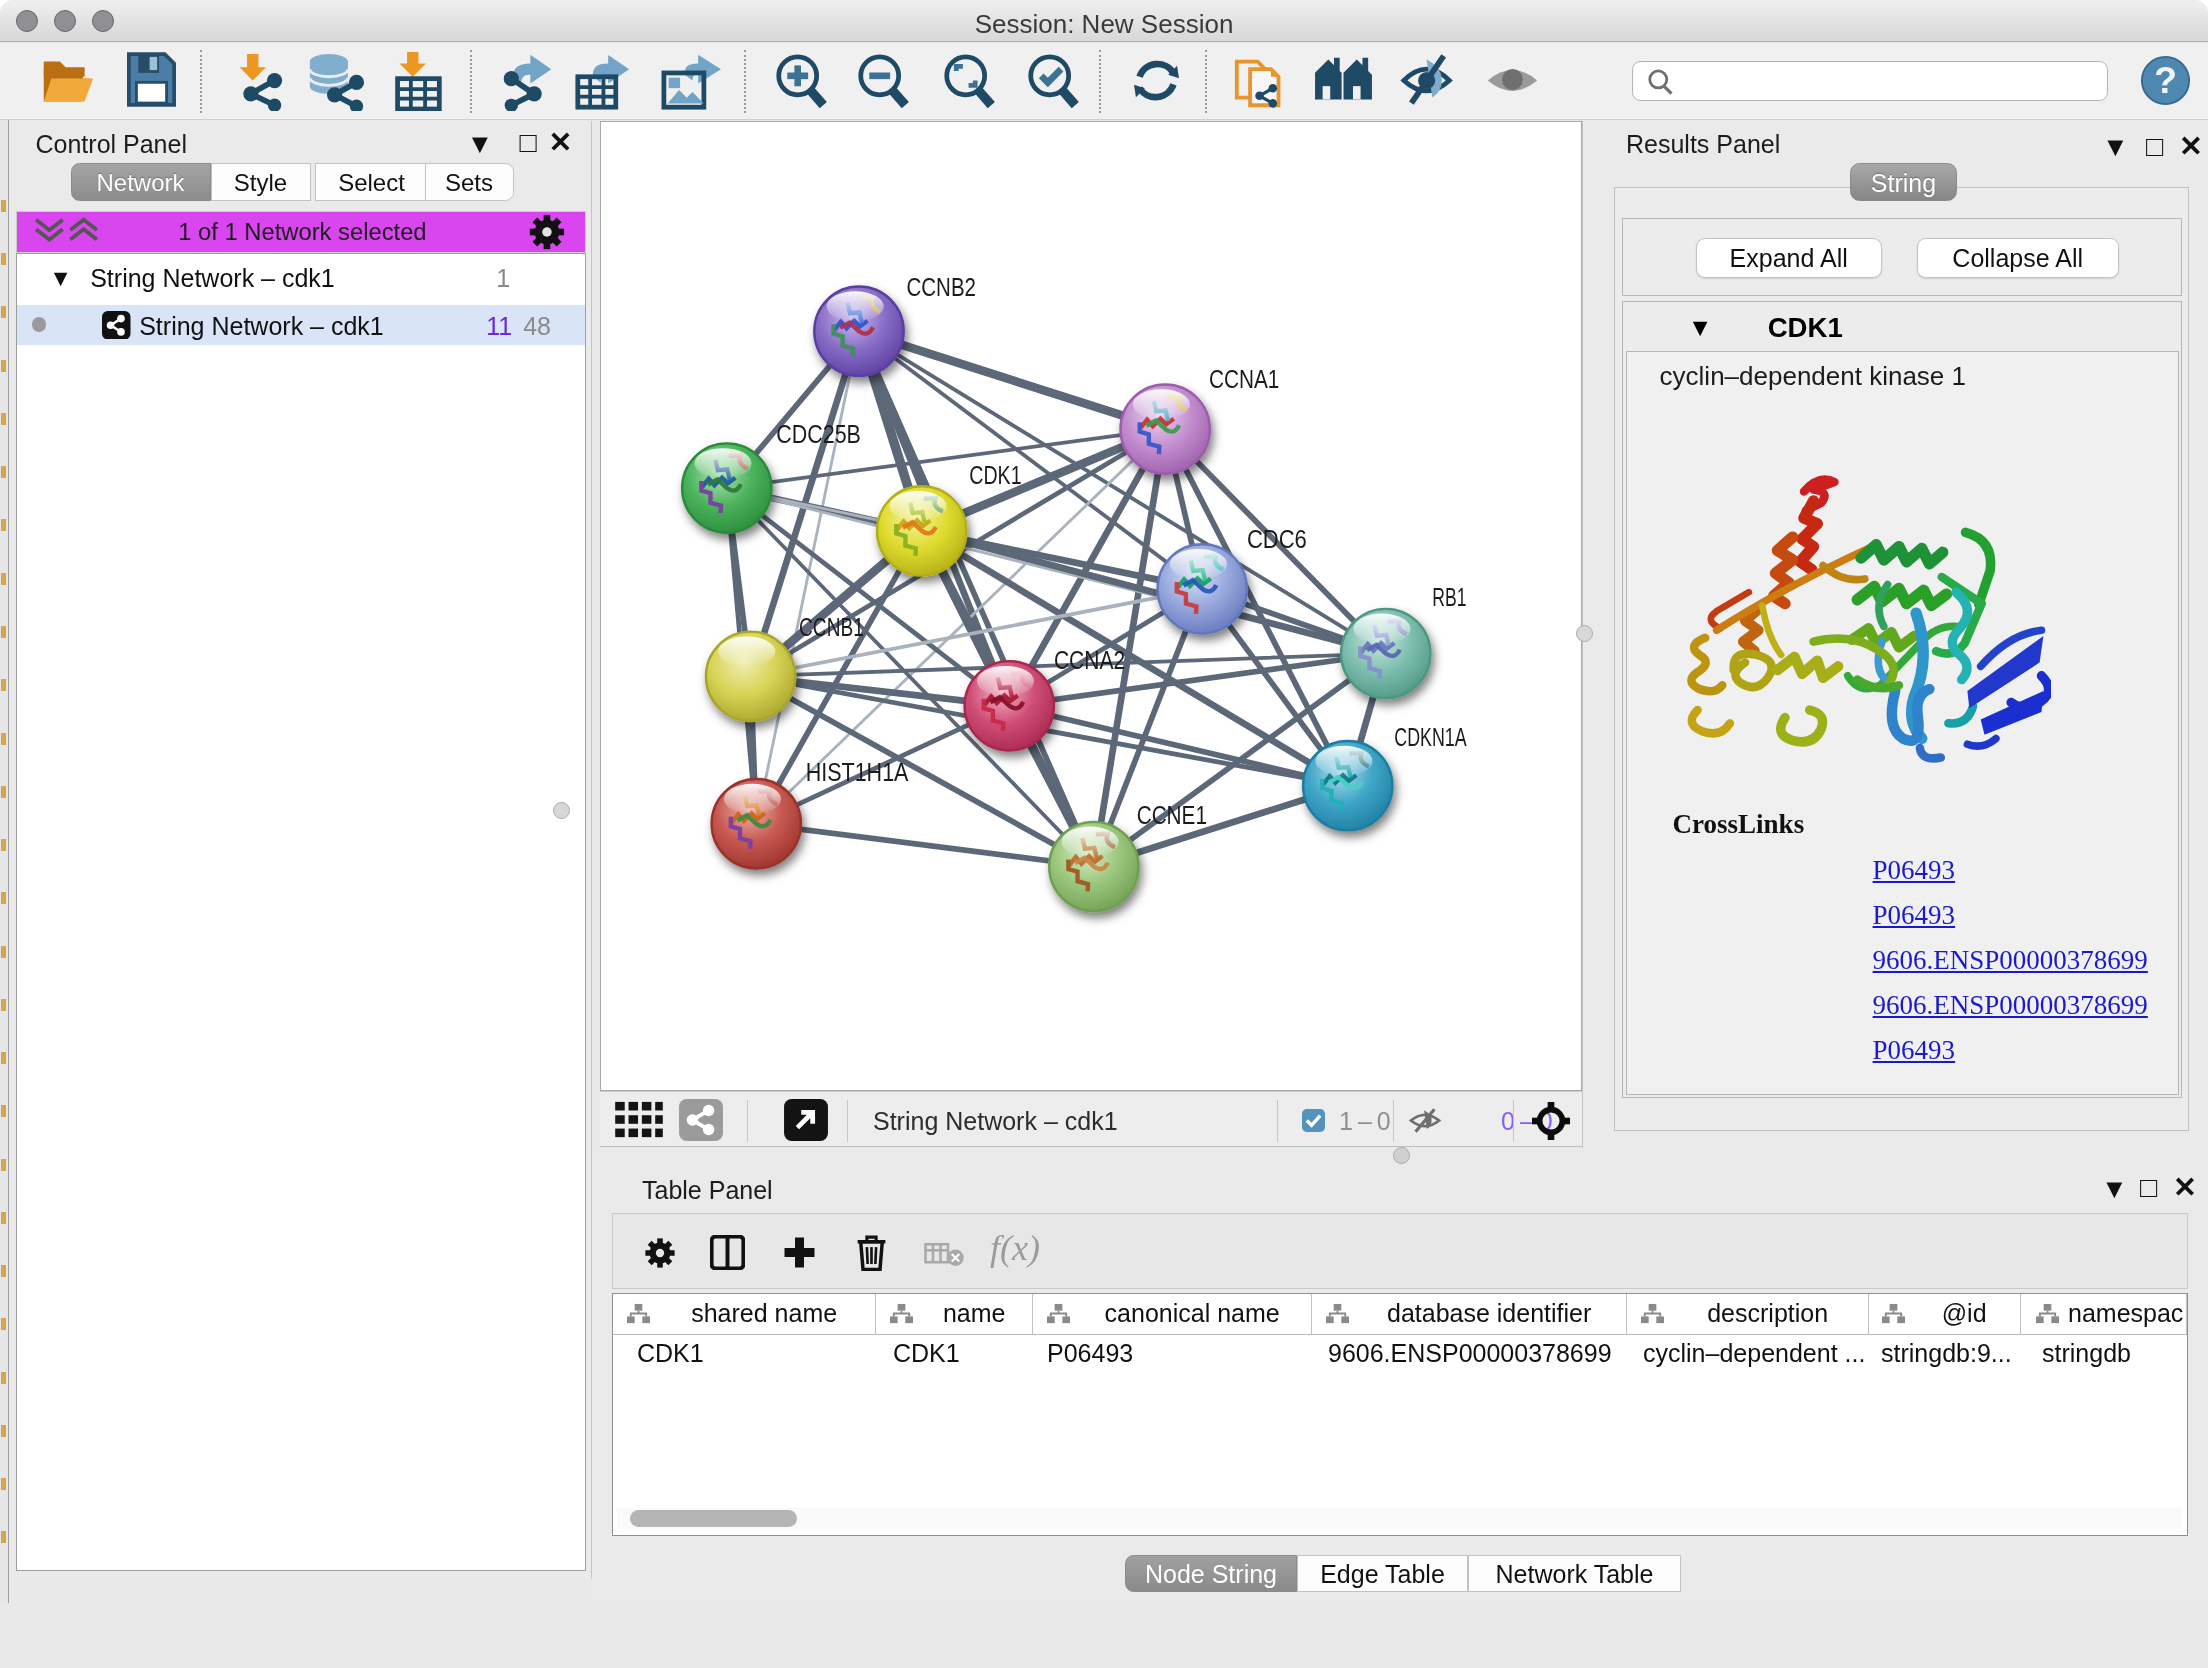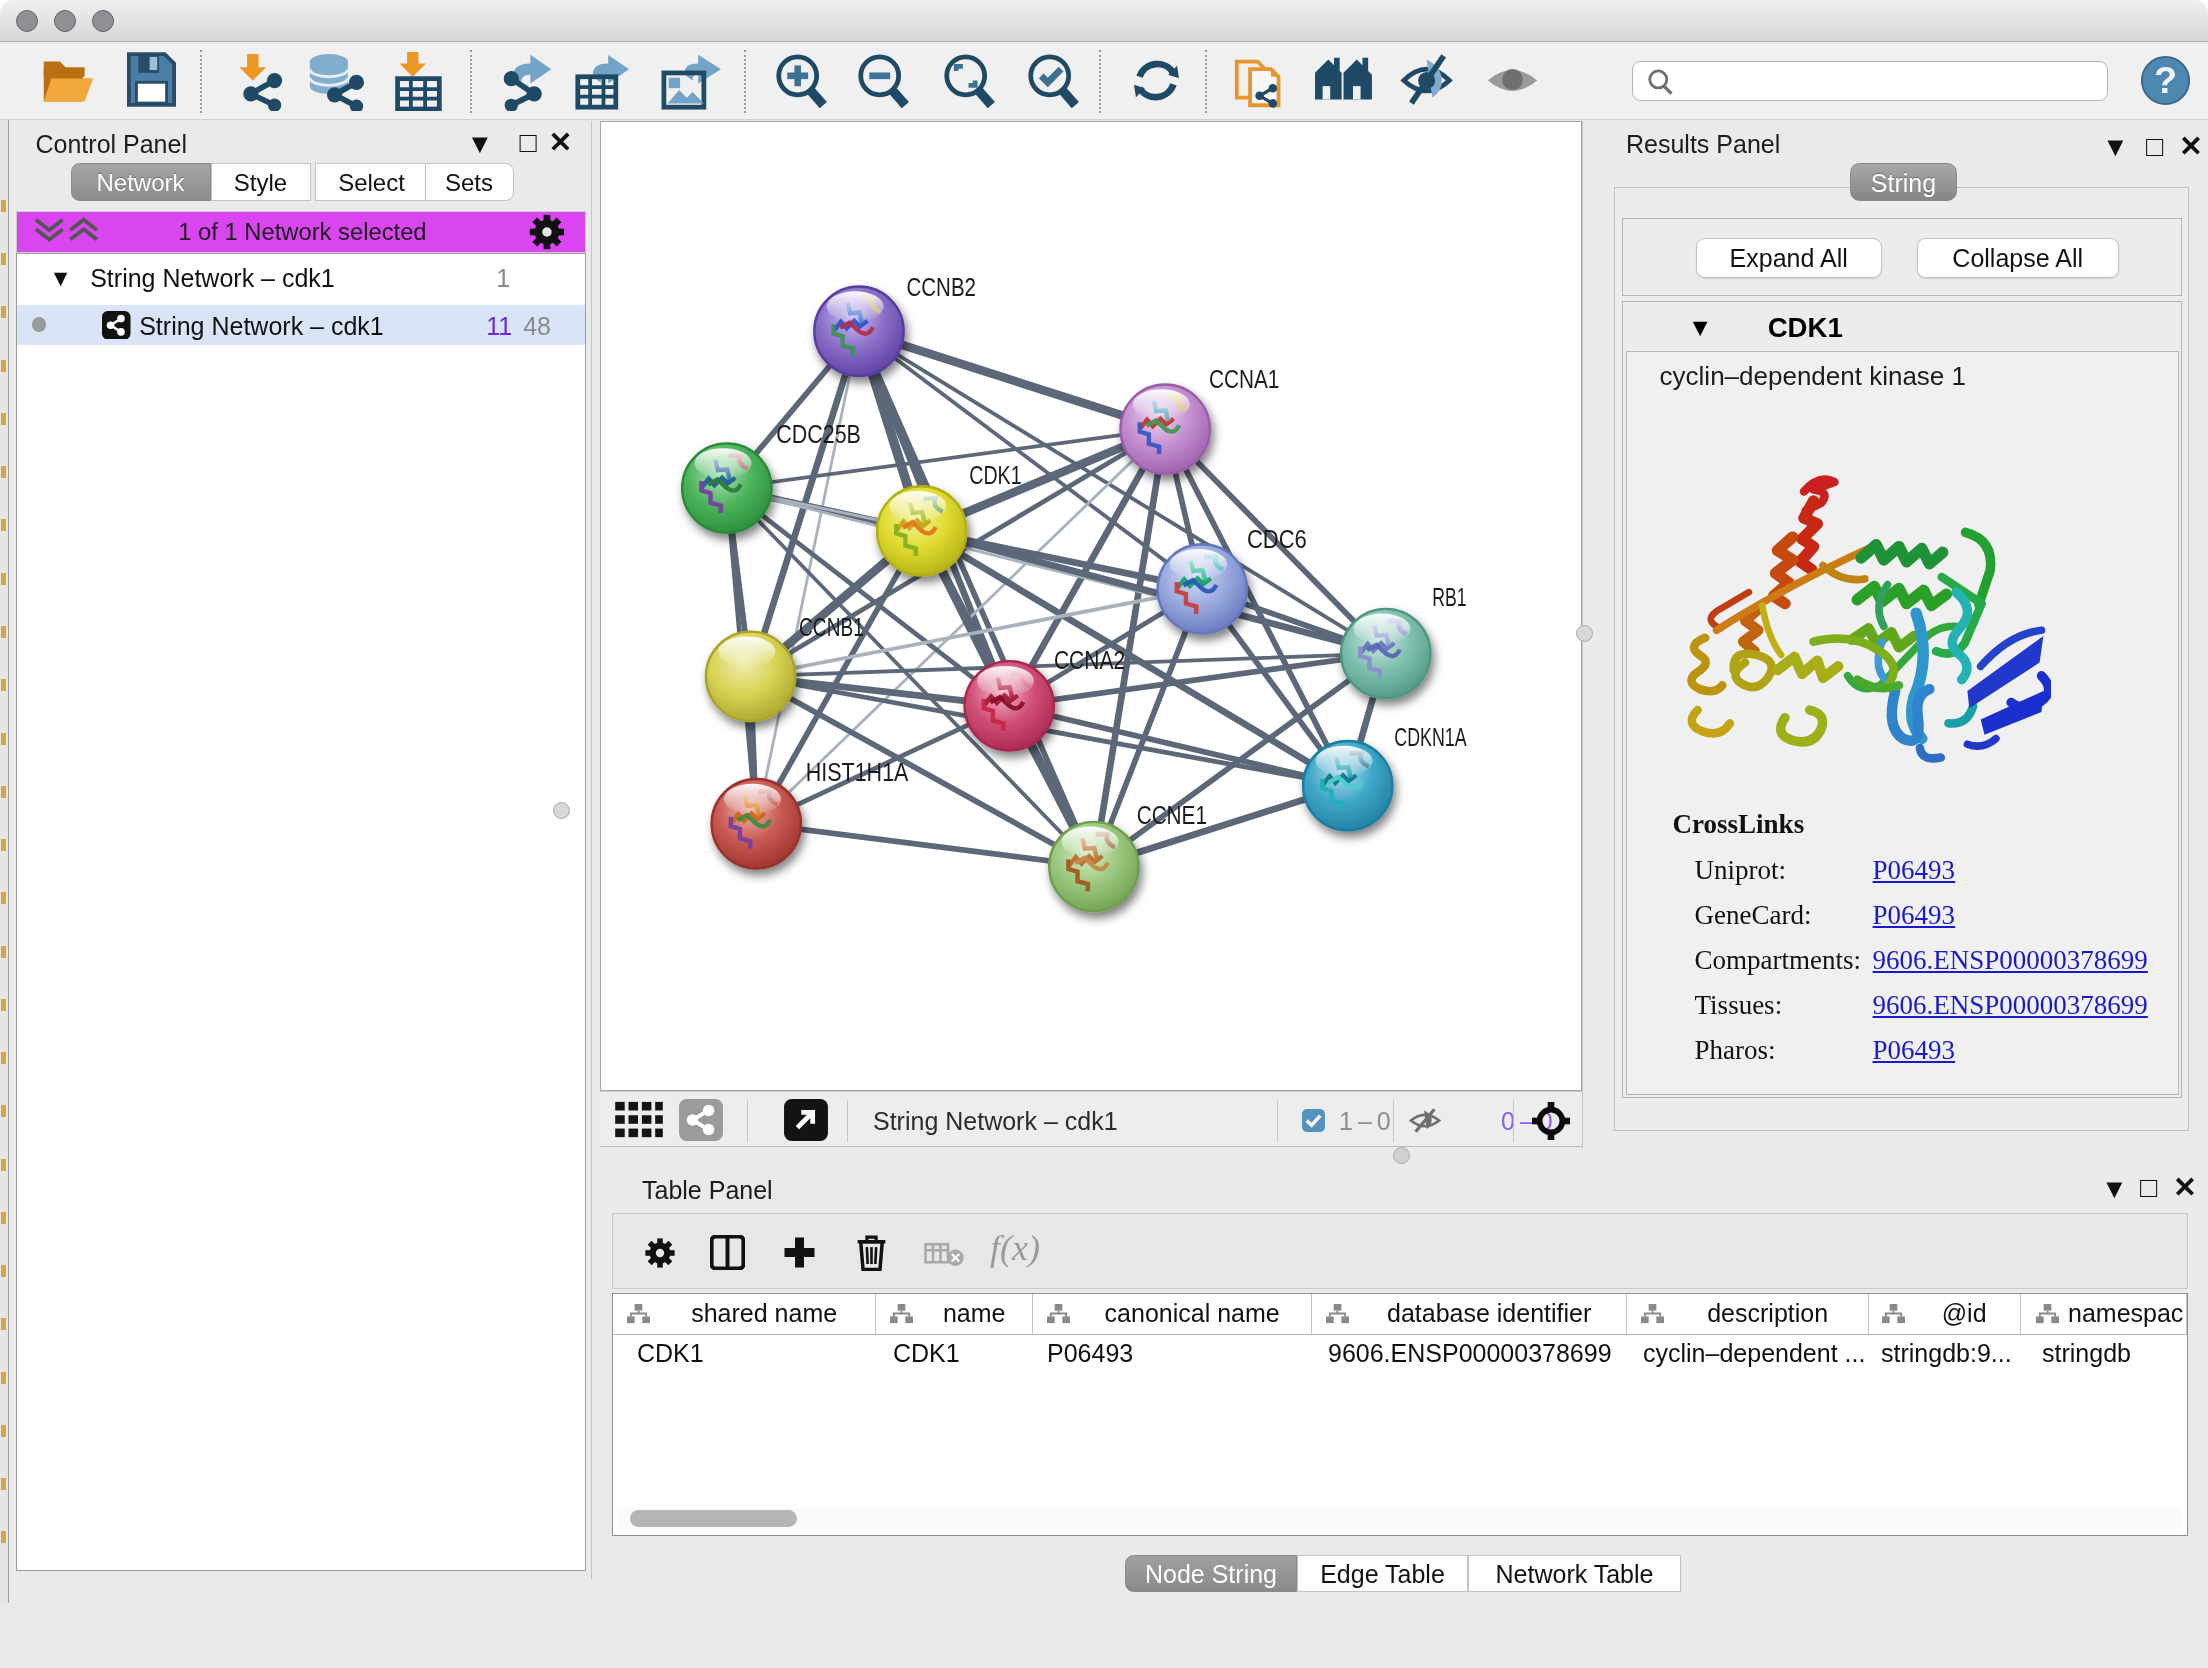--- a/index.html
+++ b/index.html
@@ -63,20 +63,21 @@
 .membtn { position:absolute; left:2047px; top:7.6px; width:143px; height:48px; background:linear-gradient(#fdfdfd,#f2f2f2); border:1.9px solid #a9a9a9; border-radius:1.9px; font-size:26px; color:#111; }
 </style>
 </head>
 <body>
 <div class="win">
 
   <div class="titlebar">
     <div class="tl" style="left:16px;"></div>
     <div class="tl" style="left:54px;"></div>
     <div class="tl" style="left:92px;"></div>
+    <div class="title-text">Session: New Session</div>
   </div>
 
   <div class="toolbar" id="toolbar">
     <svg class="ticon" style="left:38px;" width="59" height="57" viewBox="0 0 62 60">
       <path d="M6 10 h17 l6 6 h20 v10 h-43 z" fill="#b96f12"></path>
       <path d="M6 52 L6 18 h43 l-2 10 h8 L46 52 z" fill="#b96f12"></path>
       <path d="M14 28 h44 l-9 24 H6 z" fill="#f2a93c"></path>
     </svg>
     <svg class="ticon" style="left:127px;" width="49" height="55" viewBox="0 0 52 58">
       <path d="M2 2 h38 l10 10 v44 H2 z" fill="#4a7ea6"></path>
@@ -650,23 +651,20 @@
 <path d="M390 246 q16 16 -2 28 q-18 10 -30 0" stroke="#1b2fd0" stroke-width="10"></path>
 <path d="M342 312 q-14 12 -30 6" stroke="#1f38c8" stroke-width="8"></path>
 <path d="M150 210 q40 -10 70 10 q24 16 8 36" stroke="#7fae1c" stroke-width="9"></path>
 <path d="M196 250 q20 14 44 6" stroke="#4aa82e" stroke-width="9"></path>
 <path d="M228 150 q-16 22 -4 44" stroke="#30a05c" stroke-width="8"></path>
 <path d="M160 130 q20 18 44 14" stroke="#c08414" stroke-width="8"></path>
 </g>
 
 </svg>
           <div class="serif" style="position:absolute; left:46px; top:457px; font-size:27px; font-weight:bold; color:#111;">CrossLinks</div>
-          <div class="serif" style="position:absolute; left:68px; top:496px; font-size:27px; color:#111; line-height:45px;">
-            Uniprot:<br>GeneCard:<br>Compartments:<br>Tissues:<br>Pharos:
-          </div>
           <div class="serif" style="position:absolute; left:246px; top:496px; font-size:27px; line-height:45px;">
             <span class="xlink">P06493</span><br><span class="xlink">P06493</span><br><span class="xlink">9606.ENSP00000378699</span><br><span class="xlink">9606.ENSP00000378699</span><br><span class="xlink">P06493</span>
           </div>
         </div>
       </div>
     </div>
   </div>
 
   <div class="tp" id="tablepanel">
     <div class="tp-title">Table Panel</div>

